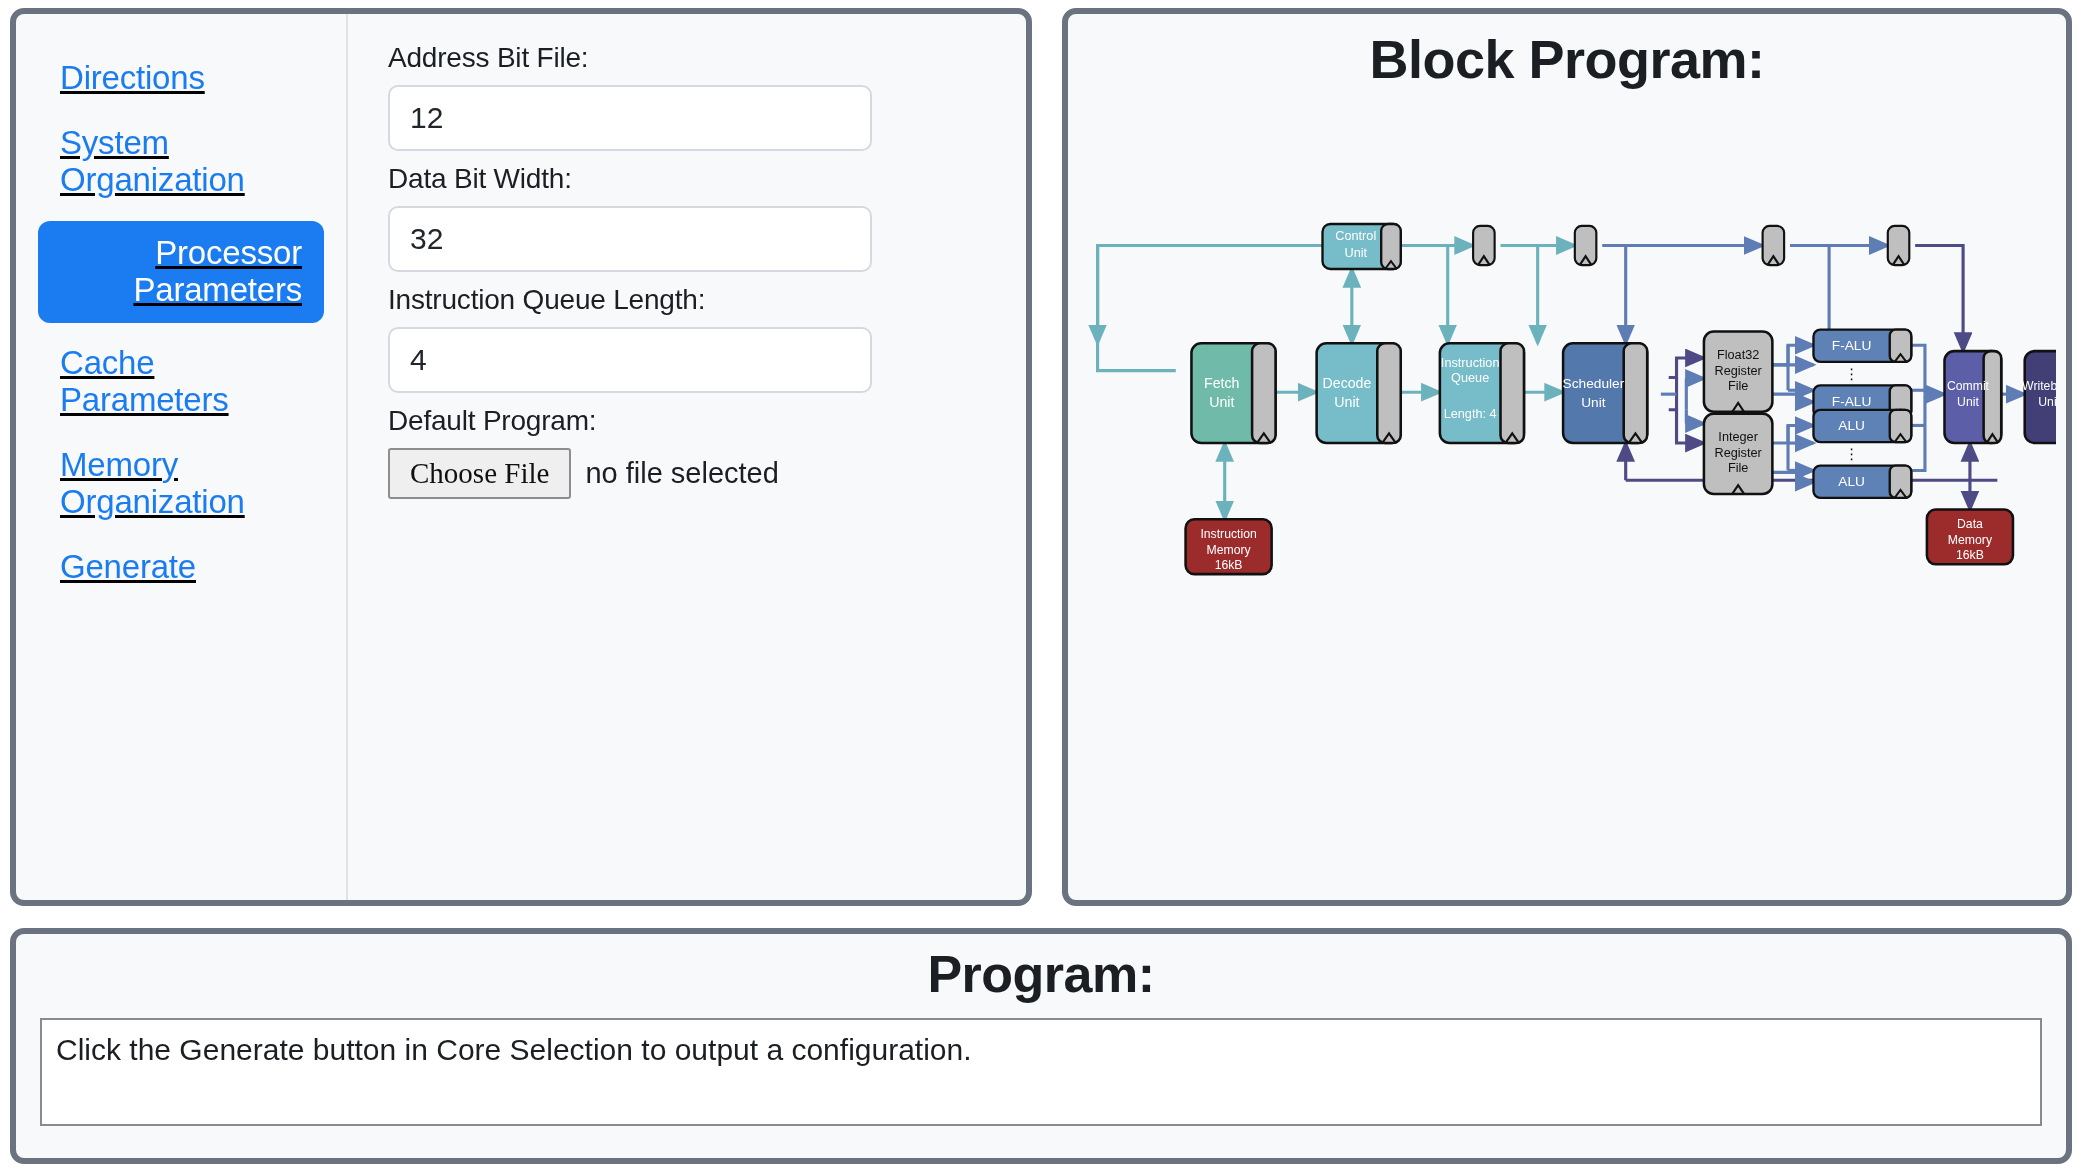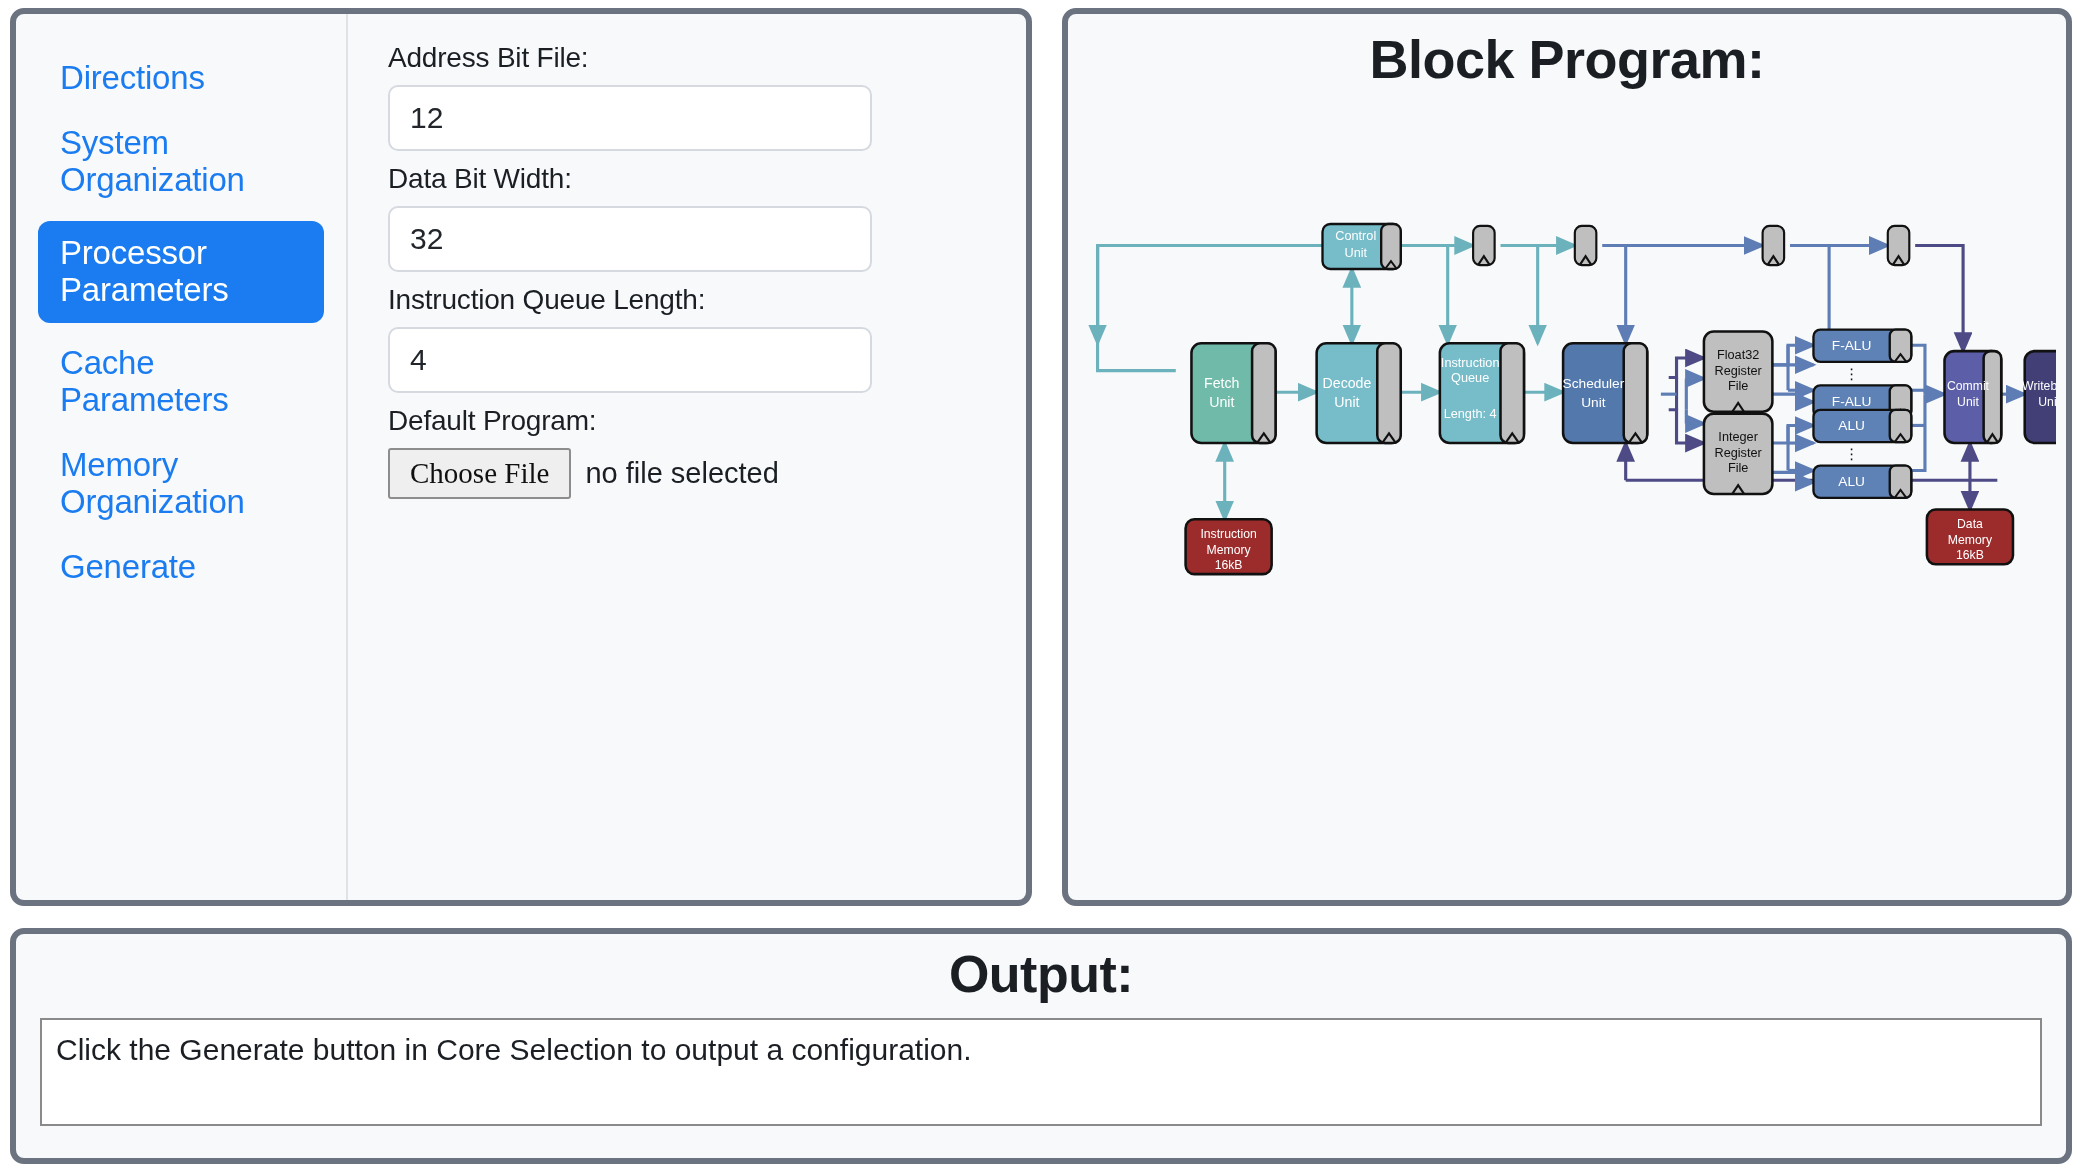--- a/index.html
+++ b/index.html
@@ -34,35 +34,37 @@
     overflow: hidden;
   }
   .sidebar {
     width: 332px;
     flex: 0 0 332px;
     border-right: 2px solid #dfe3e8;
     padding: 40px 22px 20px 22px;
     display: flex;
     flex-direction: column;
     gap: 16px;
+    text-decoration: underline;
   }
   .nav-item {
     color: #1a7cf0;
     font-size: 33px;
     line-height: 1.12;
     font-weight: 500;
     padding: 6px 22px;
     border-radius: 12px;
     cursor: pointer;
     letter-spacing: -0.2px;
   }
   .nav-item.active {
     background: #1a7cf0;
     color: #ffffff;
     padding: 14px 22px;
+    text-align: right;
   }
   .form-col {
     flex: 1;
     padding: 28px 38px 20px 40px;
     overflow: hidden;
   }
   .form-title {
     font-size: 54px;
     font-weight: 700;
     color: #1b1f24;
@@ -416,17 +418,17 @@
             <text x="912" y="365" text-anchor="middle" font-size="12.5" fill="#fff">Memory</text>
             <text x="912" y="381" text-anchor="middle" font-size="12.5" fill="#fff">16kB</text>
           </g>
 
         </svg>
       </div>
     </div>
   </div>
 
   <div class="panel output-panel">
-    <div class="output-title">Output:</div>
+    <div class="output-title">Program:</div>
     <textarea class="output-box" style="">Click the Generate button in Core Selection to output a configuration.</textarea>
   </div>
 
 </div>
 
 </body></html>

